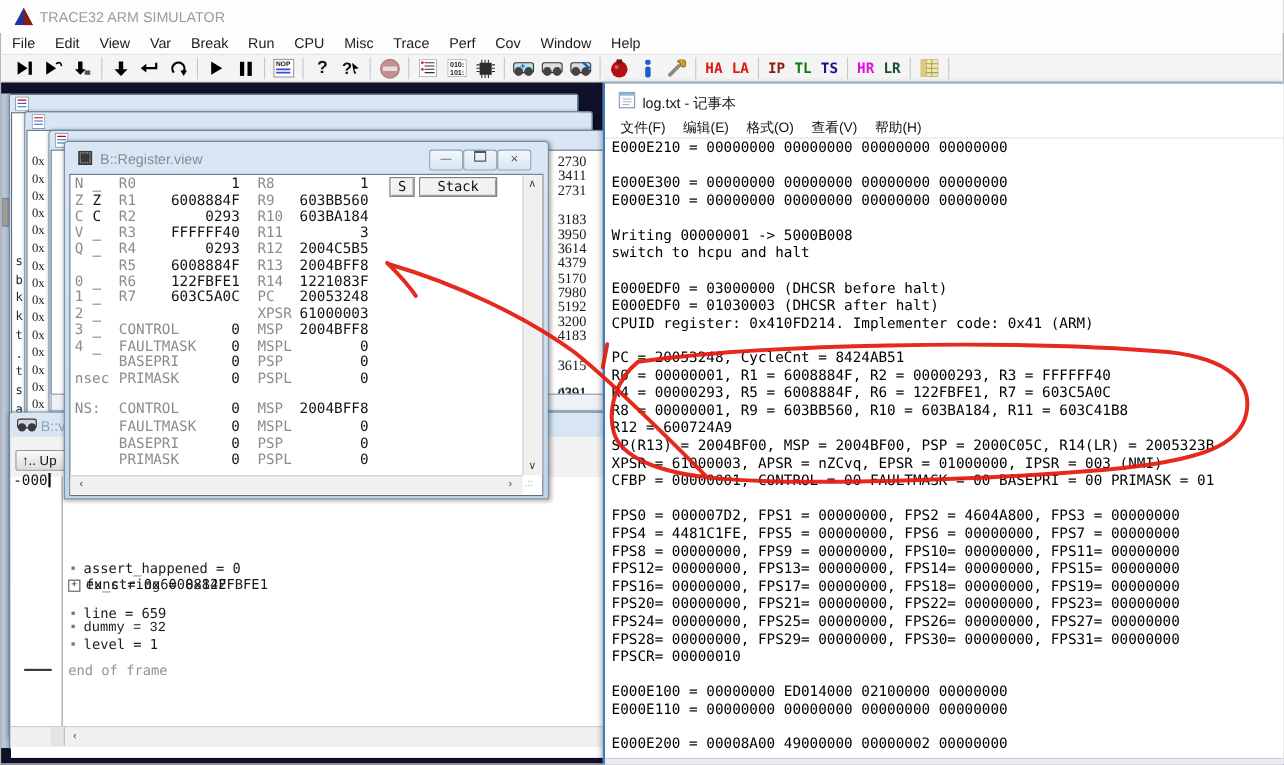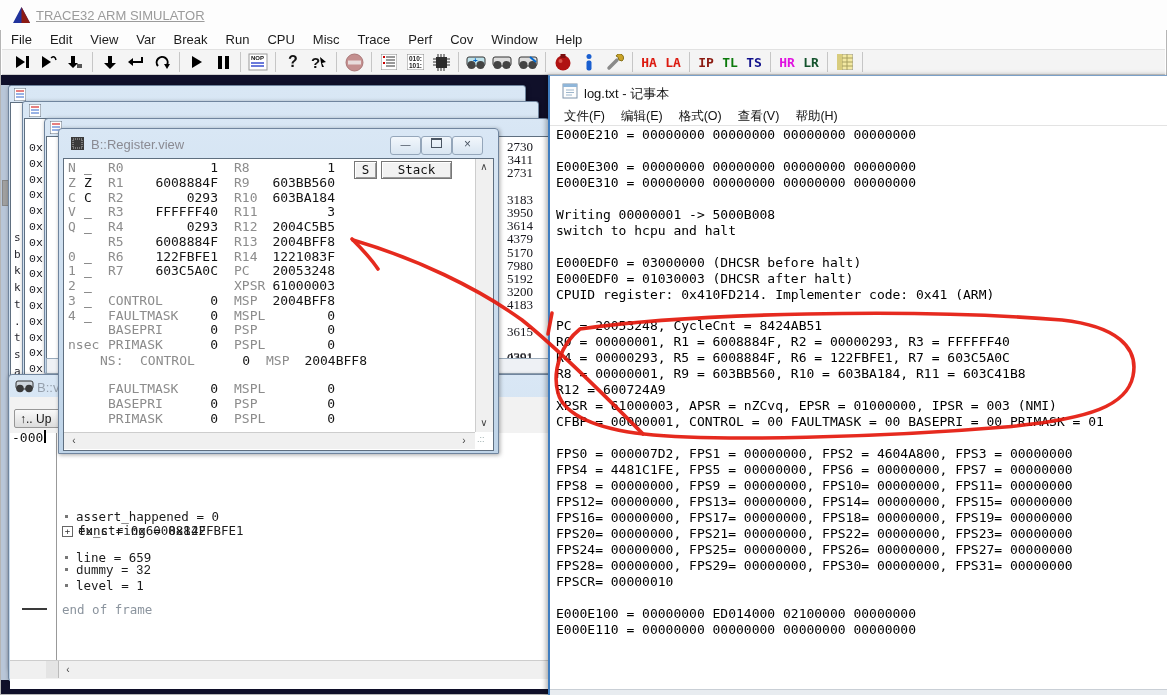--- a/index.html
+++ b/index.html
@@ -3,41 +3,41 @@
 <meta charset="utf-8">
 <style>
   html,body{margin:0;padding:0;}
   body{width:1167px;height:695px;overflow:hidden;background:#fff;
        font-family:"Liberation Sans",sans-serif;position:relative;}
   .abs{position:absolute;}
   #root{position:absolute;left:0;top:0;width:1167px;height:695px;
         box-shadow:inset 0 0 0 1px #b5b5b5;}
   
   #titlebar{left:0;top:0;width:1167px;height:30px;background:#fdfdfd;}
-  #title-text{left:36px;top:8px;color:#9b9b9b;font-size:13px;text-decoration:underline;}
+  #title-text{left:36px;top:8px;color:#9b9b9b;font-size:13px;}
   #menubar{left:2px;top:30px;width:1163px;height:19px;background:#fdfdfd;
            display:flex;align-items:center;}
   .mitem{padding:0 9px;font-size:13px;color:#1c1c1c;height:18px;line-height:18px;}
   #toolbar{left:2px;top:49px;width:1163px;height:26px;background:#f4f4f4;
            border-top:1px solid #e2e2e2;border-bottom:1px solid #cfcfcf;
            display:flex;align-items:center;padding-left:8px;box-sizing:border-box;}
   .tbtn{width:26px;height:22px;display:flex;align-items:center;justify-content:center;
         font-size:14px;color:#111;}
   .tsep{width:1px;height:20px;background:#c6c6c6;margin:0 4px;}
   .tbl{font-family:"DejaVu Sans Mono",monospace;font-weight:bold;font-size:13px;width:24px;}
   
   #mdi{left:1px;top:75px;width:1165px;height:619px;background:#10102a;}
   
   .w7{border:1px solid #70859e;background:linear-gradient(#d9e7f5,#bfd4e8);
       border-radius:4px 4px 0 0;box-shadow:1px 1px 4px rgba(0,0,0,.35);}
   .w7title{color:#8a8a92;font-size:13px;}
   
   .fragcol div{position:absolute;font-family:"DejaVu Sans Mono",monospace;
                font-size:11px;color:#26262e;}
-  .oxcol div{position:absolute;font-family:Liberation Mono, monospace;
+  .oxcol div{position:absolute;font-family:Liberation Serif, serif;
              font-size:11.5px;color:#16161c;}
   #numcol div{position:absolute;right:0;font-family:Liberation Serif, serif;
               font-size:13px;color:#16161c;width:60px;text-align:right;}
   
   #regwin{left:58px;top:128px;width:439px;height:324px;}
   #regcontent{left:4px;top:29px;width:429px;height:291px;background:#fff;
               border:1px solid #5f6f80;}
   .regrow{position:absolute;left:0;width:100%;height:14px;
           font-family:"DejaVu Sans Mono",monospace;font-size:13px;line-height:14px;}
   .regrow span{position:absolute;white-space:pre;}
@@ -476,21 +476,21 @@
             <span class="rv2 gval">0</span>
           </div>
           <div class="regrow" style="top: 179px;">
             <span class="rf gname">nsec</span>
             <span class="rn1 gname">PRIMASK</span>
             <span class="rv1 gval">0</span>
             <span class="rn2 gname">PSPL</span>
             <span class="rv2 gval">0</span>
           </div>
           <div class="regrow" style="top: 193.75px;"></div>
-          <div class="regrow" style="top: 195px; margin-left: 32px;">
+          <div class="regrow" style="top: 206px;">
             <span class="rf gname">NS:</span>
             <span class="rn1 gname">CONTROL</span>
             <span class="rv1 gval">0</span>
             <span class="rn2 gname">MSP</span>
             <span class="rv2 gval">2004BFF8</span>
           </div>
           <div class="regrow" style="top: 223.25px;">
             <span class="rn1 gname">FAULTMASK</span>
             <span class="rv1 gval">0</span>
             <span class="rn2 gname">MSPL</span>
@@ -549,36 +549,38 @@
         <div class="npline">&nbsp;</div>
         <div class="npline">E000EDF0 = 03000000 (DHCSR before halt)</div>
         <div class="npline">E000EDF0 = 01030003 (DHCSR after halt)</div>
         <div class="npline">CPUID register: 0x410FD214. Implementer code: 0x41 (ARM)</div>
         <div class="npline">&nbsp;</div>
         <div class="npline">PC = 20053248, CycleCnt = 8424AB51</div>
         <div class="npline">R0 = 00000001, R1 = 6008884F, R2 = 00000293, R3 = FFFFFF40</div>
         <div class="npline">R4 = 00000293, R5 = 6008884F, R6 = 122FBFE1, R7 = 603C5A0C</div>
         <div class="npline">R8 = 00000001, R9 = 603BB560, R10 = 603BA184, R11 = 603C41B8</div>
         <div class="npline">R12 = 600724A9</div>
+        <div class="npline">SP(R13) = 2004BF00, MSP = 2004BF00, PSP = 2000C05C, R14(LR) = 2005323B</div>
         <div class="npline">XPSR = 61000003, APSR = nZCvq, EPSR = 01000000, IPSR = 003 (NMI)</div>
         <div class="npline">CFBP = 00000001, CONTROL = 00 FAULTMASK = 00 BASEPRI = 00 PRIMASK = 01</div>
         <div class="npline">&nbsp;</div>
         <div class="npline">FPS0 = 000007D2, FPS1 = 00000000, FPS2 = 4604A800, FPS3 = 00000000</div>
         <div class="npline">FPS4 = 4481C1FE, FPS5 = 00000000, FPS6 = 00000000, FPS7 = 00000000</div>
         <div class="npline">FPS8 = 00000000, FPS9 = 00000000, FPS10= 00000000, FPS11= 00000000</div>
         <div class="npline">FPS12= 00000000, FPS13= 00000000, FPS14= 00000000, FPS15= 00000000</div>
         <div class="npline">FPS16= 00000000, FPS17= 00000000, FPS18= 00000000, FPS19= 00000000</div>
         <div class="npline">FPS20= 00000000, FPS21= 00000000, FPS22= 00000000, FPS23= 00000000</div>
         <div class="npline">FPS24= 00000000, FPS25= 00000000, FPS26= 00000000, FPS27= 00000000</div>
         <div class="npline">FPS28= 00000000, FPS29= 00000000, FPS30= 00000000, FPS31= 00000000</div>
         <div class="npline">FPSCR= 00000010</div>
         <div class="npline">&nbsp;</div>
         <div class="npline">E000E100 = 00000000 ED014000 02100000 00000000</div>
         <div class="npline">E000E110 = 00000000 00000000 00000000 00000000</div>
         <div class="npline">&nbsp;</div>
+        <div class="npline">E000E200 = 00008A00 49000000 00000002 00000000</div>
       </div>
     <div class="abs" style="left:0;top:613px;width:619px;height:7px;background:#e8ecf0;border-top:1px solid #c9cfd6;"></div>
   </div>
 
   <svg id="anno" class="abs" width="1167" height="695" viewBox="0 0 1167 695">
     <g stroke="#e41a0e" stroke-width="3.6" fill="none" stroke-linecap="round" stroke-linejoin="round" opacity="0.93">
       <path d="M 580 329 C 690 313, 915 308, 1062 320 C 1116 326, 1139 347, 1133 376 C 1127 405, 1092 419, 1005 427 C 885 437, 716 442, 644 434 C 597 429, 564 415, 558 393 C 552 371, 561 344, 580 329"></path>
       <path d="M 552 313 L 548 334"></path>
       <path d="M 353 240 C 415 258, 478 288, 522 320 C 562 352, 612 403, 643 434"></path>
       <path d="M 352 239 C 362 249, 372 260, 378 269"></path>

